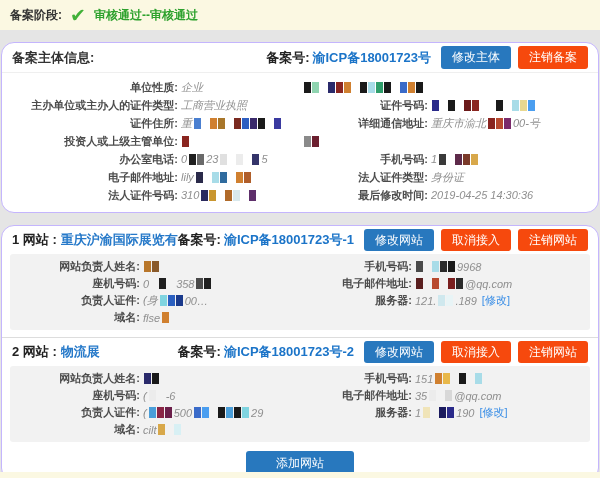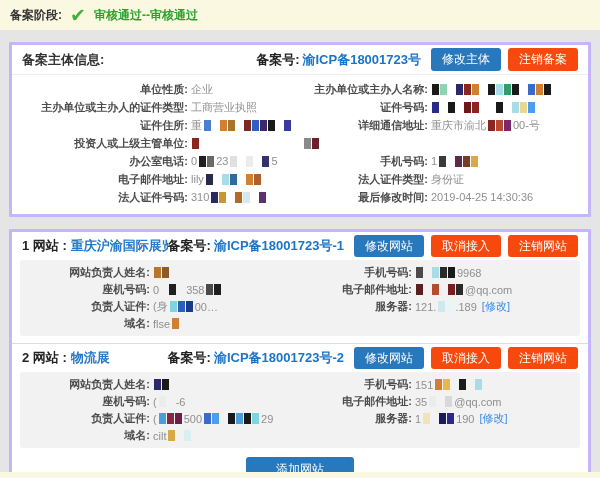--- a/index.html
+++ b/index.html
@@ -4,40 +4,40 @@
 <style>
   * { box-sizing: border-box; }
   body { margin:0; background:#fff; font-family:"Liberation Sans","DejaVu Sans",sans-serif; }
   .page { width:600px; height:478px; overflow:hidden; position:relative; background:#e5e5e5; }
 
   .status-bar { height:30px; background:#fbf8e2; display:flex; align-items:center; padding:0 10px; }
   .status-label { font-size:12px; font-weight:bold; color:#333; margin-right:8px; }
   .check-icon { color:#41b138; font-size:19px; font-weight:bold; line-height:1; margin-right:8px; }
   .status-text { font-size:12px; font-weight:bold; color:#2da12d; }
 
-  .panel { margin:12px 9px 0; border:3px solid #c4b5fd; border-radius:1px; background:#fff; }
+  .panel { margin:12px 1px 0; border:1px solid #c4b5fd; border-radius:13px; background:#fff; }
   .panel-header { height:30px; display:flex; align-items:center; padding:0 10px; border-bottom:1px solid #efefef; }
   .panel-title { font-size:13px; font-weight:bold; color:#333; flex:1; }
   .license-label { font-size:13px; font-weight:bold; color:#222; }
   .license-no { font-size:13px; font-weight:bold; color:#1b74c8; margin-left:3px; }
   .hbuttons { display:flex; gap:7px; margin-left:10px; }
   .btn { border:none; color:#fff; font-size:12px; padding:4px 11px; border-radius:3px; cursor:pointer; font-family:inherit; line-height:1.2; }
   .btn.blue { background:#2878be; }
   .btn.red  { background:#f6490d; }
 
   .fields-area { display:flex; padding:5px 8px 8px; }
   .fcol { width:50%; }
   .frow { display:flex; align-items:center; height:18px; font-size:11px; }
   .flabel { font-weight:bold; color:#4c4c4c; text-align:right; flex-shrink:0; white-space:nowrap; }
   .col-sl .flabel { width:168px; }
   .col-sr .flabel { width:128px; }
   .col-wl .flabel { width:128px; }
   .col-wr .flabel { width:112px; }
   .fvalue { color:#8f8f8f; margin-left:3px; display:flex; align-items:center; white-space:nowrap; }
-  .v-text { margin-right:1px; }
+  .v-text { margin-right:1px;font-style:italic; }
   .v-link { color:#3a8ee6; margin-left:4px; cursor:pointer; }
   .v-mosaic { display:inline-flex; align-items:center; margin:0 1px; }
   .mb { display:inline-block; width:7px; height:11px; margin-right:1px; }
   .mb.gap { background:transparent !important; }
 
   .site + .site { border-top:1px solid #ddd; }
   .site-header { height:28px; display:flex; align-items:center; padding:0 10px; }
   .site-prefix { font-size:13px; font-weight:bold; color:#222; margin-right:4px; white-space:nowrap; }
   .site-name { font-size:13px; font-weight:bold; color:#2679c9; flex:1; white-space:nowrap; overflow:hidden; }
   .site-fields { margin:0 8px 7px; background:#f2f2f2; border-radius:3px; padding:4px 2px; display:flex; }
@@ -155,21 +155,20 @@
                 <span class="mb" style="background: rgb(176, 106, 42);"></span>
                 <span class="mb" style="background: rgb(216, 232, 236);"></span>
                 <span class="mb gap"></span>
                 <span class="mb" style="background: rgb(94, 47, 107);"></span>
               </span>
             </span>
           </div>
         </div>
       <div class="fcol col-sr" id="subject-right">
           <div class="frow">
-            <span class="flabel">主办单位或主办人名称:</span>
             <span class="fvalue">
               <span class="v-mosaic">
                 <span class="mb" style="background: rgb(26, 26, 26);"></span>
                 <span class="mb" style="background: rgb(143, 212, 176);"></span>
                 <span class="mb gap"></span>
                 <span class="mb" style="background: rgb(42, 42, 107);"></span>
                 <span class="mb" style="background: rgb(138, 37, 32);"></span>
                 <span class="mb" style="background: rgb(208, 128, 48);"></span>
                 <span class="mb gap"></span>
                 <span class="mb" style="background: rgb(26, 26, 26);"></span>

